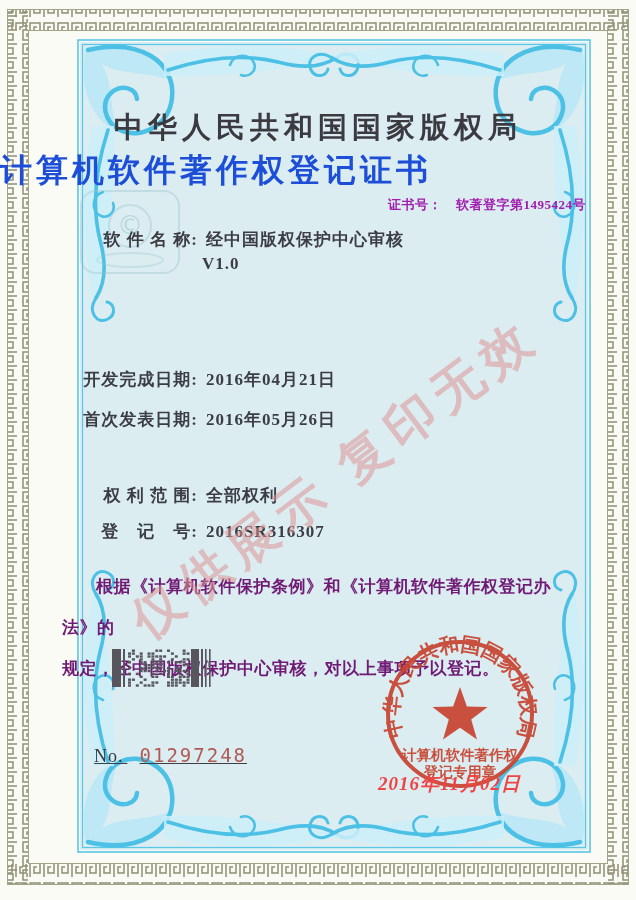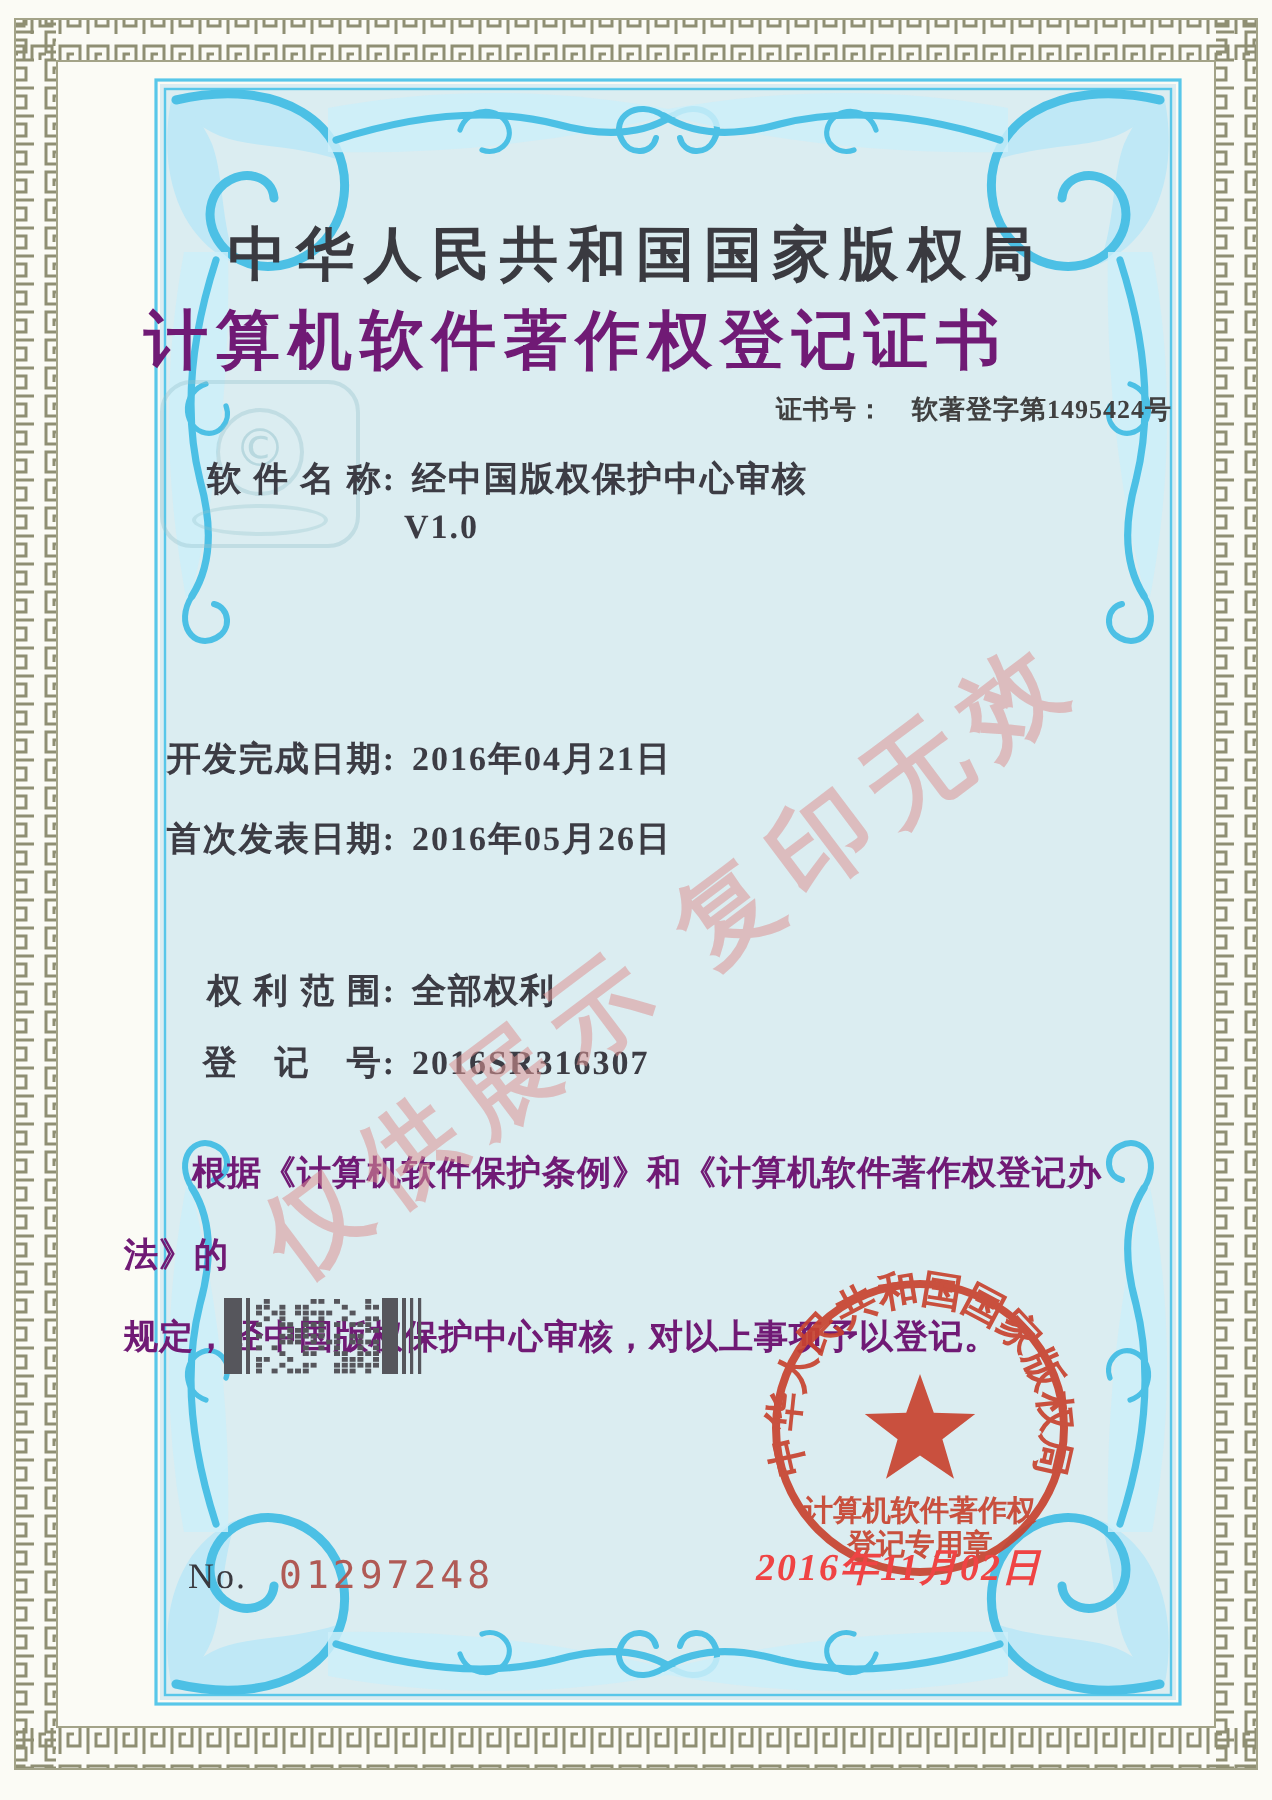--- a/index.html
+++ b/index.html
@@ -12,25 +12,25 @@
   .page{position:relative;width:636px;height:900px;background:#fbfbf5;}
   .frame-svg{position:absolute;left:0;top:0;z-index:0;}
 
   
   .layer{position:absolute;z-index:2;color:#3e3e45;}
   .authority{
     left:0;top:108px;width:636px;text-align:center;
     font-size:29px;font-weight:700;letter-spacing:5px;color:#3a3a40;
   }
   .cert-title{
-    left:0;top:149px;width:576px;text-align:center;
-    font-size:32px;font-weight:700;letter-spacing:4px;color:#701a75;
+    left:0;top:149px;width:576px;text-align:left;
+    font-size:32px;font-weight:700;letter-spacing:4px;color:#1d4ed8;
   }
   .certno-line{
-    left:388px;top:196px;font-size:13px;letter-spacing:.5px;color:#404040;
+    left:388px;top:196px;font-size:13px;letter-spacing:.5px;color:#a21caf;
     font-weight:600;white-space:nowrap;
   }
   .certno-line .gap{display:inline-block;width:14px;}
 
   .field{position:absolute;left:62px;z-index:2;white-space:nowrap;}
   .field .lbl{
     display:inline-block;width:136px;
     font-size:17px;font-weight:700;letter-spacing:1px;color:#3c3c44;text-align:right;
   }
   .field .val{
@@ -44,21 +44,21 @@
   .statement{
     left:62px;top:566px;width:515px;z-index:2;
     font-size:17px;font-weight:600;line-height:41px;letter-spacing:.5px;color:#701a75;
   }
   .statement .indent{display:inline-block;width:34px;}
 
   .issue-date{
     left:378px;top:771px;z-index:4;
     font-size:19px;font-weight:700;letter-spacing:1px;color:#ef4444;font-style:italic;
   }
-  .serial-line{left:94px;top:777px;z-index:2;white-space:nowrap;}
+  .serial-line{left:94px;top:744px;z-index:2;white-space:nowrap;text-decoration:underline;}
   .serial-line .no-prefix{font-size:18px;color:#3a3a40;letter-spacing:1px;}
   .serial-line .no-digits{
     font-family:"DejaVu Sans Mono","Liberation Mono",monospace;
     font-size:19px;color:#b05a55;letter-spacing:2px;margin-left:12px;
   }
 
   .watermark{
     position:absolute;left:118px;top:600px;z-index:5;
     transform:rotate(-37deg);transform-origin:0 0;
     font-size:50px;font-weight:700;letter-spacing:9px;white-space:nowrap;

